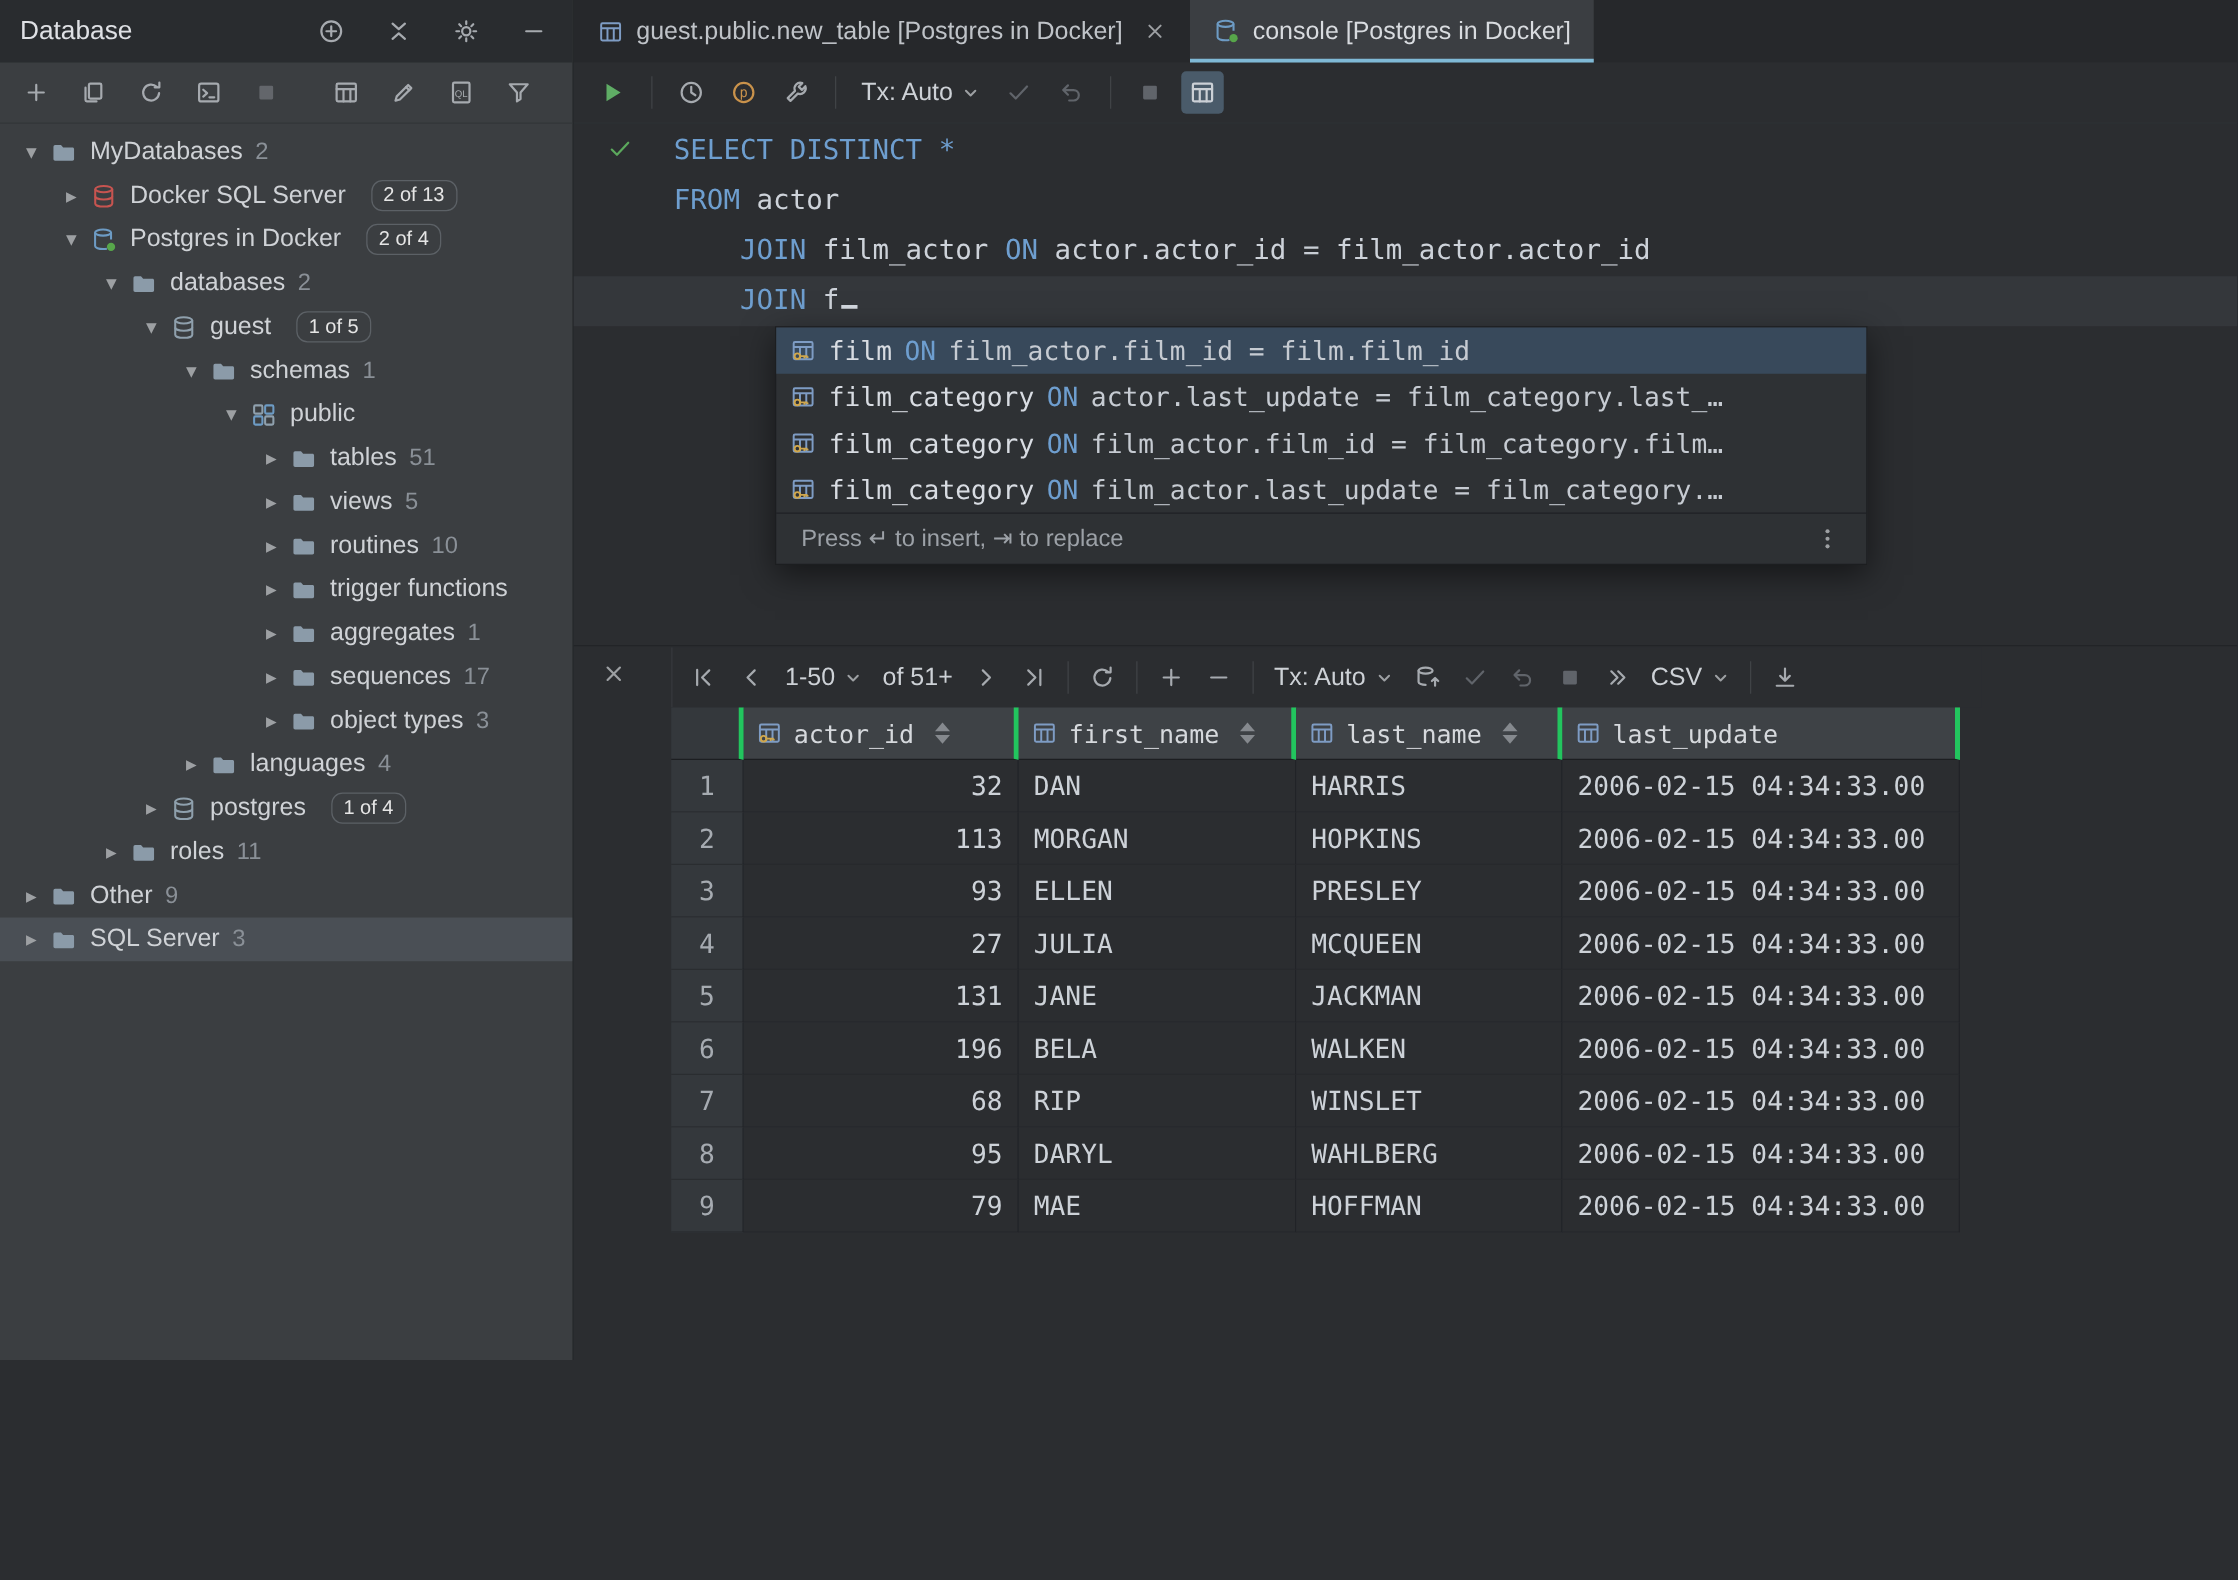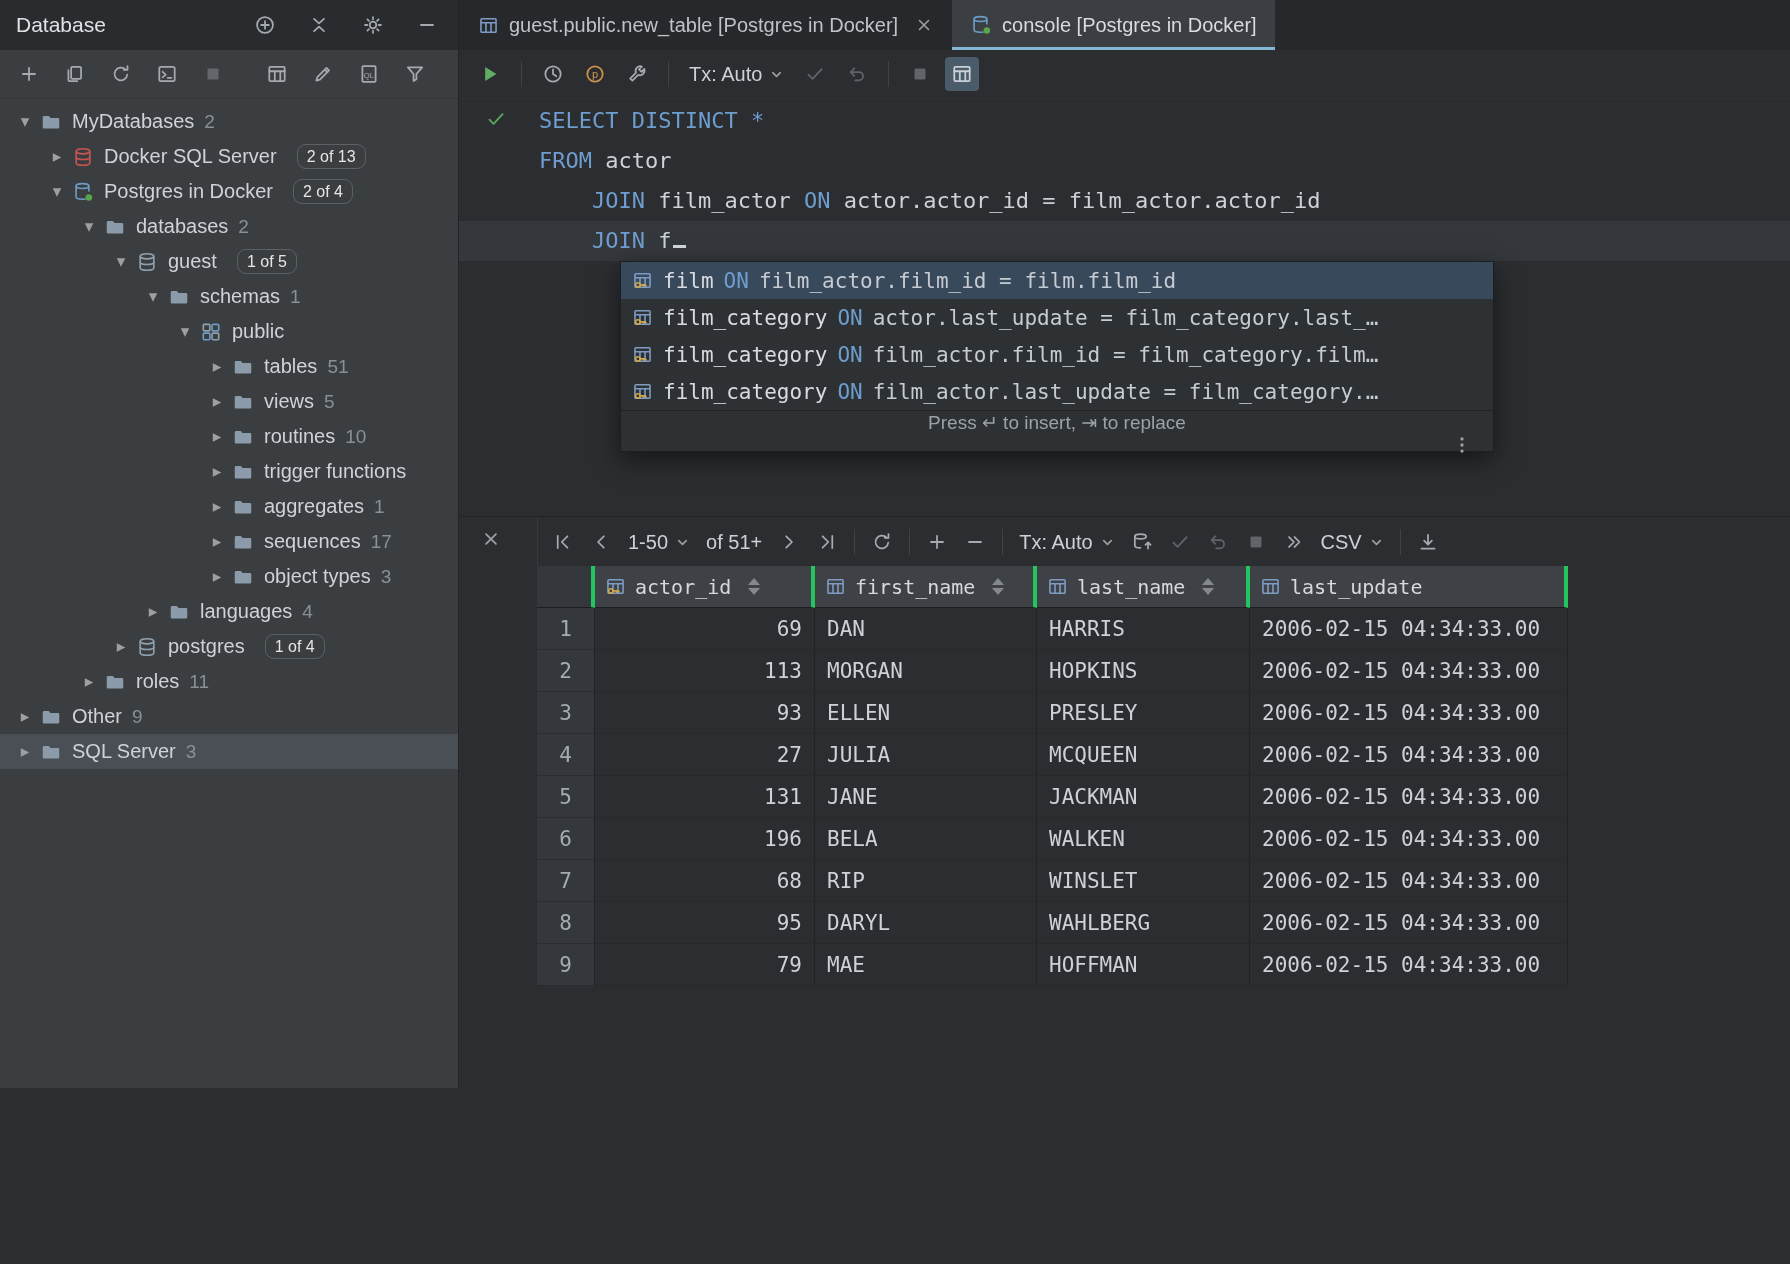--- a/index.html
+++ b/index.html
@@ -57,21 +57,21 @@
   
   .popup{position:absolute;left:620px;top:261px;width:872px;background:#2E3134;border:1px solid #1C1E20;
          box-shadow:0 8px 24px rgba(0,0,0,.5);font-family:"DejaVu Sans Mono",monospace;font-size:21px;z-index:5;}
   .pop-row{height:35px;display:flex;align-items:center;gap:10px;padding:1px 10px;color:#C6CBD2;white-space:nowrap;overflow:hidden;}
   .pop-row.selected{background:#38495B;}
   .pop-ic{width:22px;height:22px;flex:none;display:inline-flex;align-items:center;justify-content:center;}
   .pop-name{color:#D8DCE2;}
   .pop-kw{color:#6E9ECF;}
   .pop-tail{color:#C6CBD2;}
   .pop-footer{height:40px;border-top:1px solid #1F2124;display:flex;align-items:center;padding:0 20px;color:#9CA1A7;
-              font-family:"Liberation Sans",sans-serif;font-size:19px;flex-direction:column;}
+              font-family:"Liberation Sans",sans-serif;font-size:19px;}
   .pop-footer .kebab{margin-left:auto;color:#9DA0A3;display:inline-flex;}
 
   
   .hsplit{position:absolute;left:459px;right:0;top:516px;height:1px;background:#222427;}
   .results-close{position:absolute;left:476px;top:524px;color:#9DA0A3;width:30px;height:30px;display:flex;align-items:center;justify-content:center;}
   .res-toolbar{position:absolute;left:537px;top:518px;width:1031px;height:48px;display:flex;align-items:center;gap:4px;
                padding:0 8px;color:#A6AAAF;font-size:20px;border-left:1px solid #37393C;background:#2B2D30;}
   .res-grid{position:absolute;left:537px;top:566px;width:1031px;display:grid;
             grid-template-columns:58px 220px 222px 213px 318px;grid-auto-rows:42px;
             font-family:"DejaVu Sans Mono",monospace;font-size:21px;background:#2B2D30;}
@@ -704,21 +704,21 @@
       <div class="hc">
         <span class="col-ic">
           <svg width="21" height="21" viewBox="0 0 20 20" fill="none" stroke="#7E9CC4" stroke-width="1.5">
             <rect x="2.8" y="3.5" width="14.4" height="13" rx="1"></rect>
             <path d="M2.8 7.3h14.4M7.6 7.3v9.2M12.4 7.3v9.2"></path>
           </svg>
         </span>
         <span>last_update</span>
       </div>
       <div class="rn">1</div>
-      <div class="cell num">69</div>
+      <div class="cell num">32</div>
       <div class="cell">DAN</div>
       <div class="cell">HARRIS</div>
       <div class="cell">2006-02-15 04:34:33.00</div>
       <div class="rn">2</div>
       <div class="cell num">113</div>
       <div class="cell">MORGAN</div>
       <div class="cell">HOPKINS</div>
       <div class="cell">2006-02-15 04:34:33.00</div>
       <div class="rn">3</div>
       <div class="cell num">93</div>

